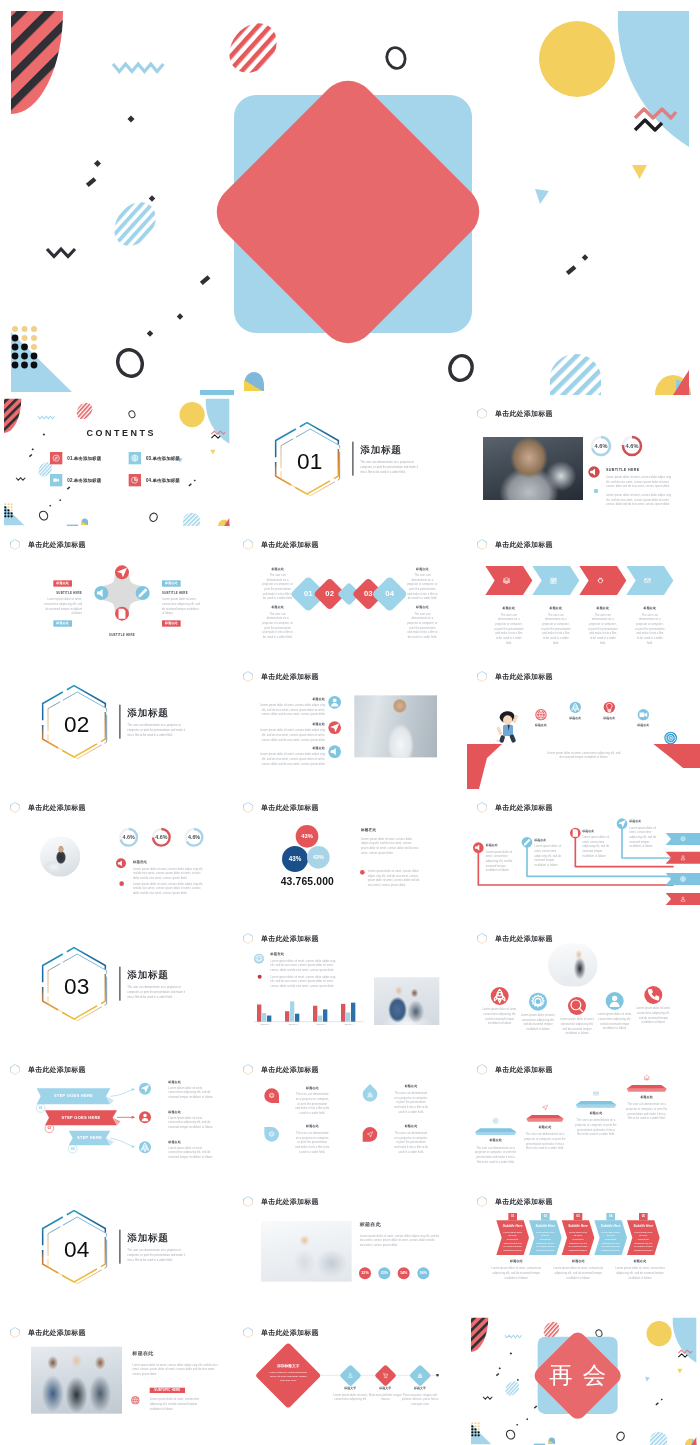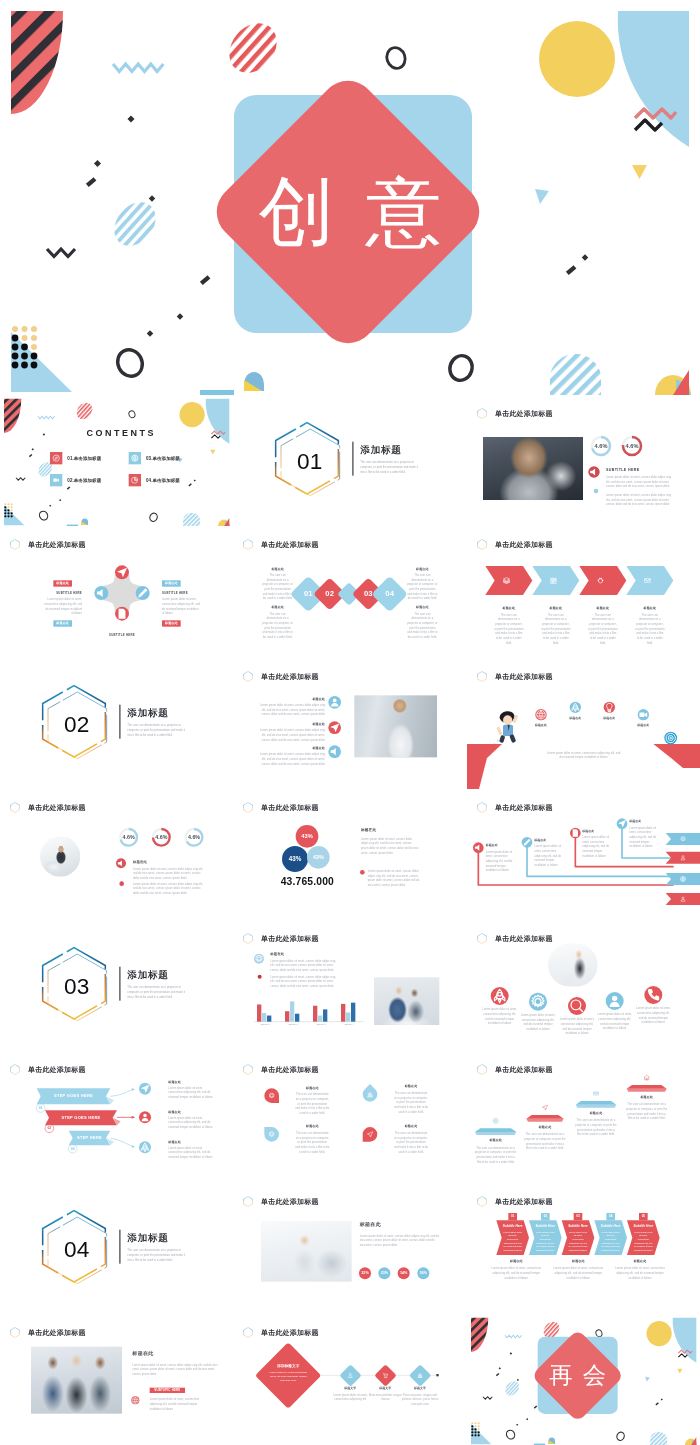--- a/index.html
+++ b/index.html
@@ -161,23 +161,20 @@
       <path d="M689 370 L689 395 L673 395 Z" fill="#e5595b"></path>
       <g>
         <path d="M244 391 V384 A10 12 0 0 1 264 384 V391 Z" fill="#7fb8d9"></path>
         <path d="M244 391 V380 L262 391 Z" fill="#f3d049"></path>
       </g>
       <rect x="200" y="390" width="34" height="6" fill="#7fc4e0"></rect>
     </svg>
 
     <div style="position:absolute;left:234px;top:95px;width:238px;height:238px;background:#a4d5ea;border-radius:22px;"></div>
     <div style="position:absolute;left:247px;top:111px;width:202px;height:202px;background:#e8696b;border-radius:28px;transform:rotate(45deg);"></div>
-    <div style="position:absolute;left:0;top:174px;width:700px;text-align:center;
-                font-family:'Liberation Serif',serif;font-size:76px;color:#fff;letter-spacing:31px;
-                text-indent:31px;line-height:76px;font-weight:400;">创意</div>
   </div>
 
 <div class="grid">
 <div class="slide" style="left:0px;top:0px">
         <div class="sc">
           <div class="sl">
             <svg width="700" height="393.75" viewBox="0 0 700 395" style="position:absolute;left:0;top:0">
 
       <g>
         <path d="M11 11 H63 A 52 103 0 0 1 11 114 Z" fill="url(#stripeDarkRed)"></path>

